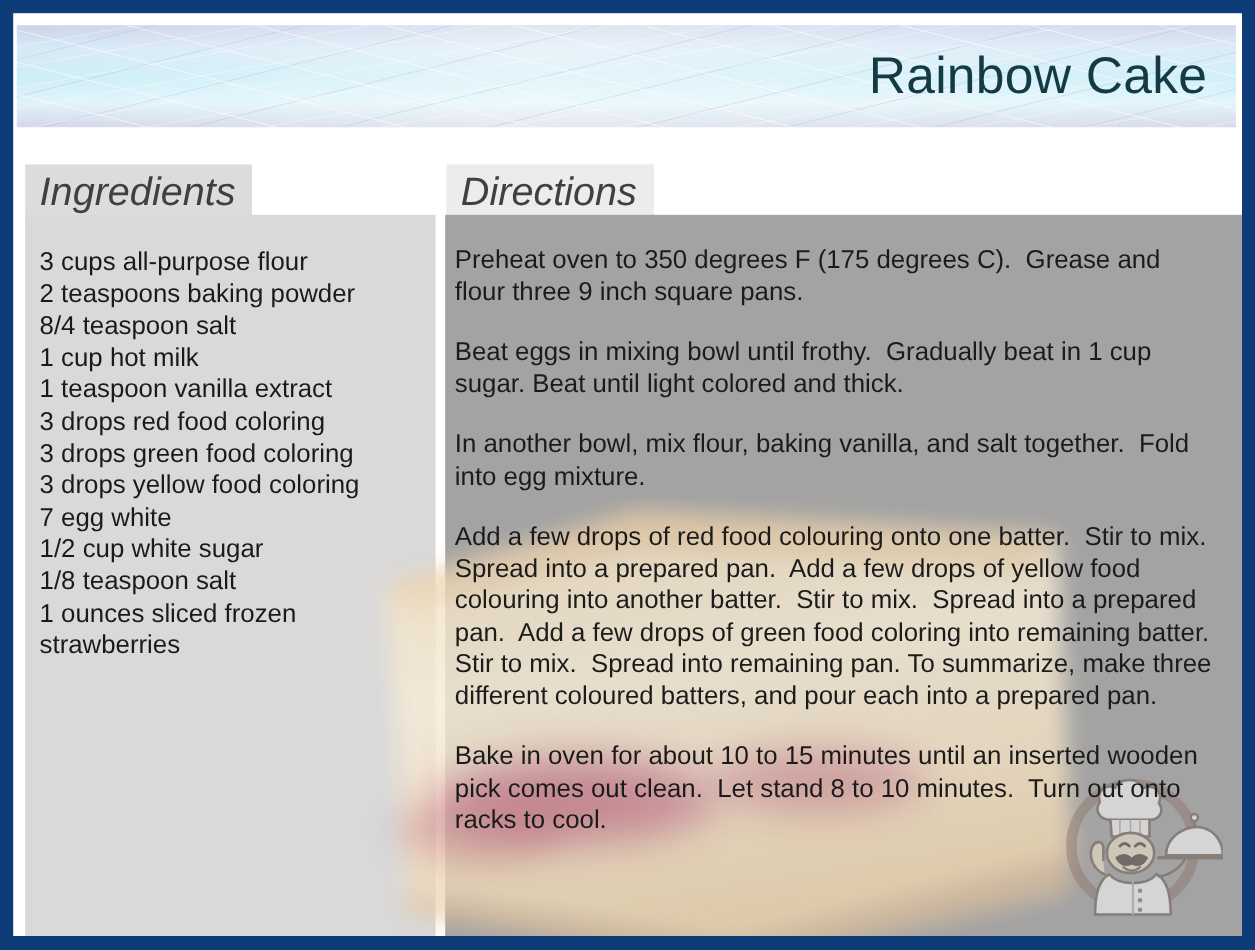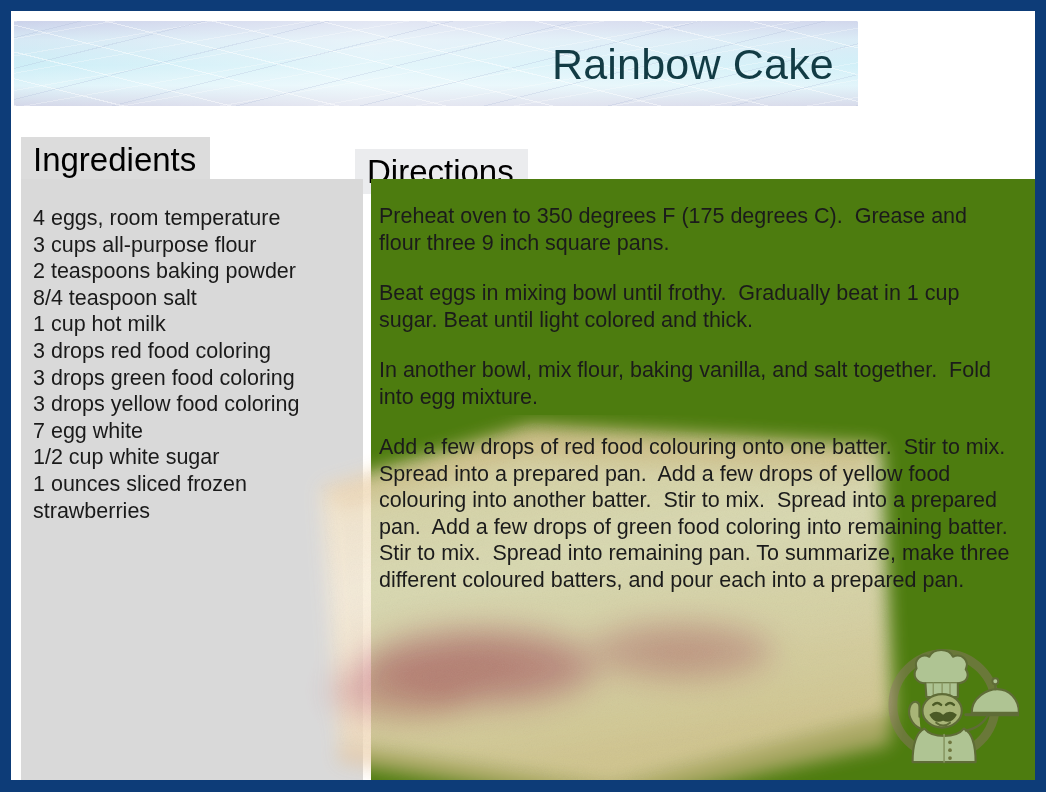--- a/index.html
+++ b/index.html
@@ -30,21 +30,21 @@
     height: 100%;
     background: #ffffff;
     overflow: hidden;
   }
 
   
   #title-banner {
     position: absolute;
     left: 3px;
     top: 10px;
-    width: 844px;
+    width: 1016px;
     height: 85px;
     background:
       linear-gradient(100deg, rgba(255,255,255,0.00) 0%, rgba(255,255,255,0.45) 42%, rgba(255,255,255,0.10) 100%),
       linear-gradient(180deg, #ccd2ea 0%, #d6e9f5 22%, #cdeef7 52%, #dff4fa 76%, #d3d6e8 100%);
     overflow: hidden;
   }
   
   #banner-weave {
     position: absolute;
     inset: 0;
@@ -67,43 +67,44 @@
   }
 
   
   .section-tab {
     position: absolute;
     background: #dcdcdc;
     height: 45px;
     line-height: 45px;
     font-size: 33px;
     font-weight: 400;
-    color: #000000;
+    color: #404040;
     padding: 0 14px 0 12px;
     white-space: nowrap;
+    font-style: italic;
   }
   #ingredients-tab { left: 10px;  top: 126px; }
-  #directions-tab  { left: 344px; top: 126px; background: #ebecee; margin-top: 12px; }
+  #directions-tab  { left: 361px; top: 126px; background: #ebecee; }
 
   
   #ingredients-panel {
     position: absolute;
     left: 10px;
     top: 168px;
     width: 342px;
     bottom: 0;
     background: #d9d9d9;
   }
   #directions-panel {
     position: absolute;
     left: 360px;
     top: 168px;
     right: 0;
     bottom: 0;
-    background: #4d7c0f;
+    background: #a3a3a3;
   }
 
   
   #cake-watermark {
     position: absolute;
     left: 270px;
     top: 404px;
     width: 650px;
     height: 390px;
     pointer-events: none;
@@ -158,40 +159,42 @@
       <div id="banner-weave"></div>
       <div id="banner-title">Rainbow Cake</div>
     </div>
 
     <div class="section-tab" id="ingredients-tab">Ingredients</div>
 
     <div class="section-tab" id="directions-tab">Directions</div>
 
     <div id="ingredients-panel">
       <ul id="ingredients-list" class="layer-text">
-          <li>4 eggs, room temperature</li>
           <li>3 cups all-purpose flour</li>
           <li>2 teaspoons baking powder</li>
           <li>8/4 teaspoon salt</li>
           <li>1 cup hot milk</li>
+          <li>1 teaspoon vanilla extract</li>
           <li>3 drops red food coloring</li>
           <li>3 drops green food coloring</li>
           <li>3 drops yellow food coloring</li>
           <li>7 egg white</li>
           <li>1/2 cup white sugar</li>
+          <li>1/8 teaspoon salt</li>
           <li>1 ounces sliced frozen strawberries</li>
         </ul>
     </div>
 
     <div id="directions-panel">
       <div id="directions-body" class="layer-text">
           <p>Preheat oven to 350 degrees F (175 degrees C).  Grease and flour three 9 inch square pans.</p>
           <p>Beat eggs in mixing bowl until frothy.  Gradually beat in 1 cup sugar. Beat until light colored and thick.</p>
           <p>In another bowl, mix flour, baking vanilla, and salt together.  Fold into egg mixture.</p>
           <p>Add a few drops of red food colouring onto one batter.  Stir to mix.  Spread into a prepared pan.  Add a few drops of yellow food colouring into another batter.  Stir to mix.  Spread into a prepared pan.  Add a few drops of green food coloring into remaining batter. Stir to mix.  Spread into remaining pan. To summarize, make three different coloured batters, and pour each into a prepared pan.</p>
+          <p>Bake in oven for about 10 to 15 minutes until an inserted wooden pick comes out clean.  Let stand 8 to 10 minutes.  Turn out onto racks to cool.</p>
         </div>
     </div>
 
     <svg id="cake-watermark" viewBox="0 0 650 390" preserveAspectRatio="none">
       <defs>
         <linearGradient id="spongeGrad" x1="0" y1="0" x2="0.25" y2="1">
           <stop offset="0%" stop-color="#f4d9b4"></stop>
           <stop offset="18%" stop-color="#f7e6c8"></stop>
           <stop offset="45%" stop-color="#faeed8"></stop>
           <stop offset="72%" stop-color="#f6e4c6"></stop>

